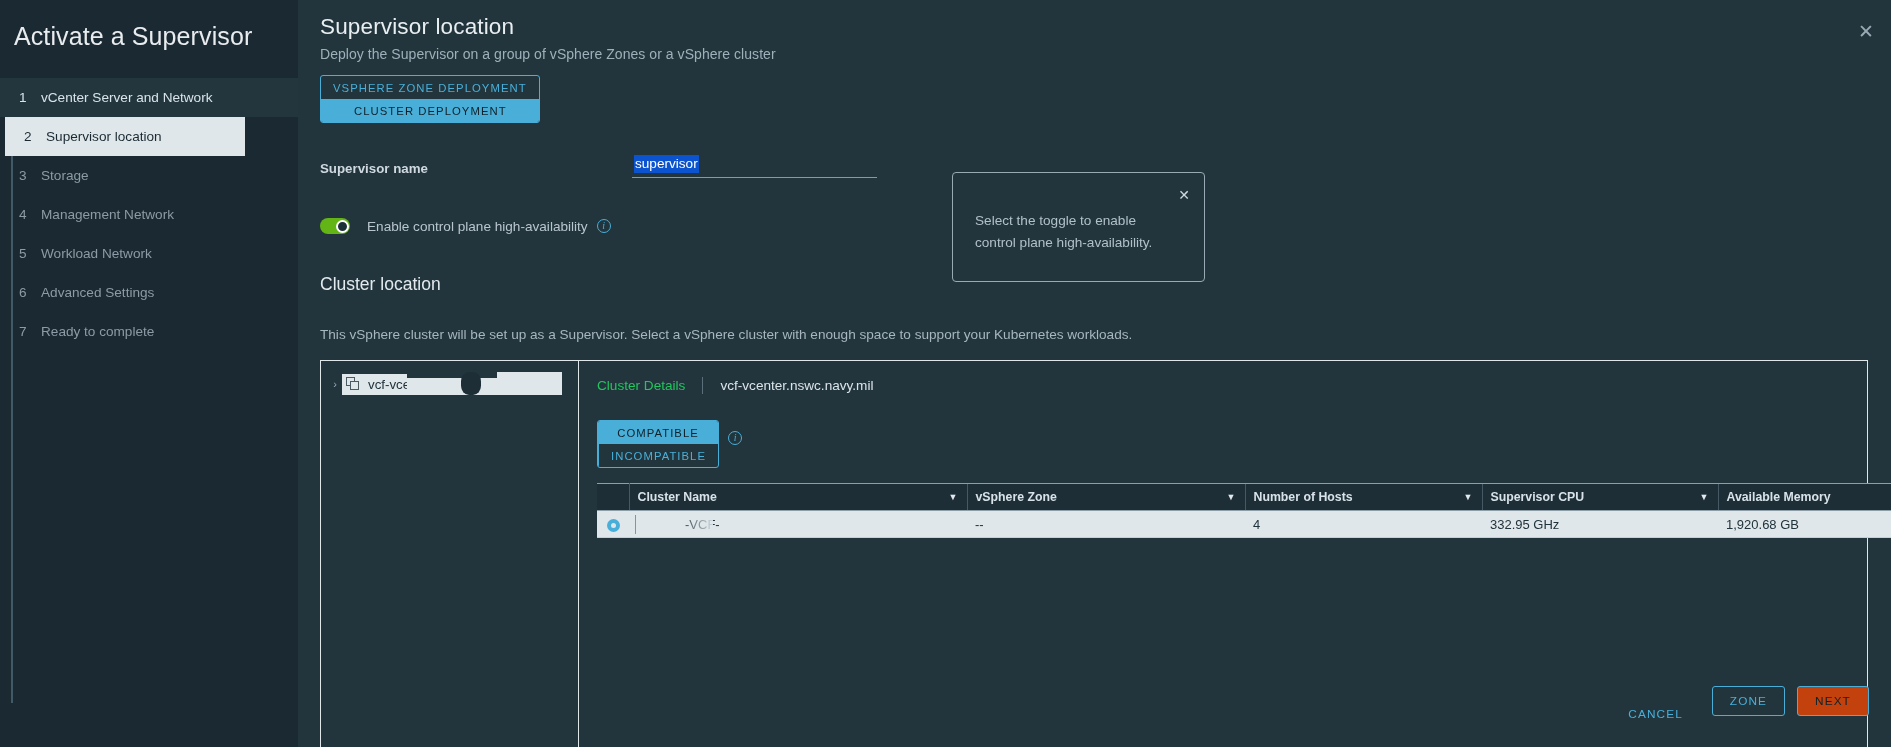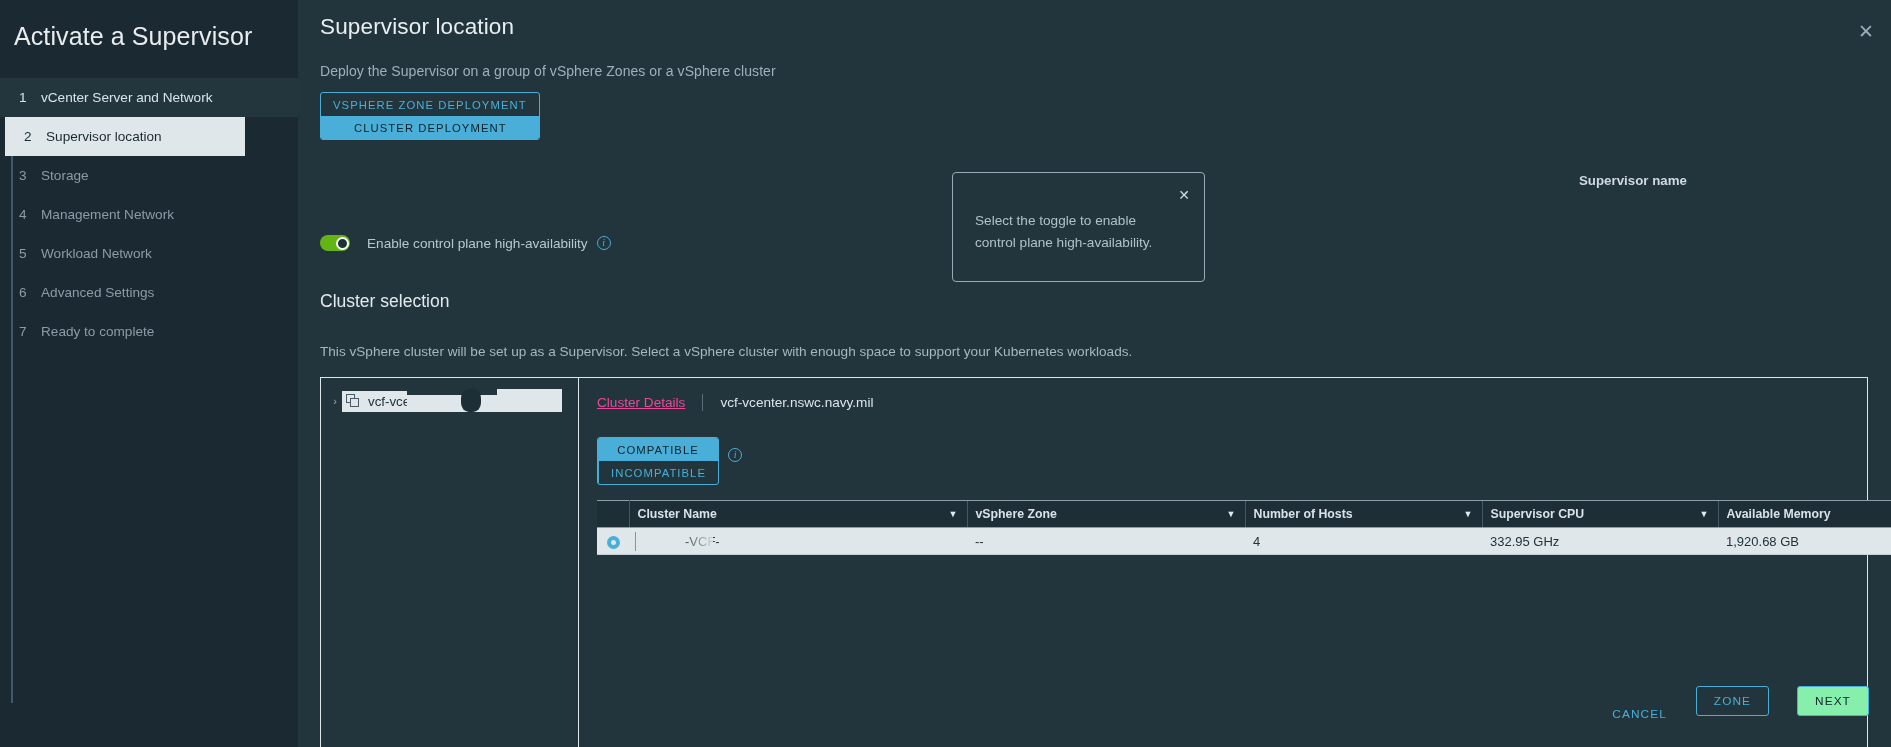--- a/index.html
+++ b/index.html
@@ -94,21 +94,21 @@
   #page-head { padding: 14px 0 0 22px; }
   #page-title {
     color: #e9eef1;
     font-size: 22.5px;
     font-weight: 300;
     letter-spacing: .15px;
   }
   #page-sub {
     color: #9fb0ba;
     font-size: 14px;
-    margin-top: 23px;
+    margin-top: 6px;
     letter-spacing: .05px;
   }
 
   
   .btn-group {
     display: inline-flex;
     margin-top: 13px;
     border: 1px solid #49afd9;
     border-radius: 3px;
     overflow: hidden;
@@ -127,21 +127,21 @@
   }
   .btn-group .seg + .seg { border-left: 1px solid #49afd9; }
   .btn-group .seg.active {
     background: #49afd9;
     color: #10222b;
     font-weight: 400;
   }
 
   
   #form-area { margin-top: 30px; padding-left: 22px; position: relative; }
-  #name-row { display: flex; align-items: flex-end; height: 28px; flex-direction: column; }
+  #name-row { display: flex; align-items: center; height: 28px; }
   #name-label {
     color: #cfd9df;
     font-size: 13.3px;
     font-weight: bold;
     width: 312px;
     flex: 0 0 312px;
     padding-top: 3px;
   }
   #name-input-wrap {
     position: relative;
@@ -339,21 +339,21 @@
 
   #detail-pane {
     flex: 1 1 auto;
     padding: 16px 0 0 18px;
     position: relative;
   }
   #detail-head {
     display: flex; align-items: center;
     font-size: 13.6px;
   }
-  #detail-head .lbl { color: #ec4899; text-decoration: underline; }
+  #detail-head .lbl { color: #22c55e; }
   #detail-head .sep {
     width: 1px; height: 17px;
     background: #5a6f7a;
     margin: 0 17px;
   }
   #detail-head .val { color: #dbe4e9; }
 
   #compat-row { display: flex; align-items: center; margin-top: 13px; }
 
   
@@ -463,24 +463,24 @@
     margin-top: 26px;
   }
   .btn.outline {
     background: transparent;
     border: 1px solid #49afd9;
     color: #49afd9;
     margin-left: 12px;
     min-width: 72px;
   }
   .btn.primary {
-    background: #86efac;
+    background: #c2410c;
     border: 1px solid #49afd9;
     color: #10222b;
-    margin-left: 28px;
+    margin-left: 12px;
     min-width: 72px;
     font-weight: 400;
   }
 </style>
 </head>
 <body>
 
 <div id="wizard">
 
   <div id="sidebar">
@@ -556,21 +556,21 @@
         <span id="toggle-label">Enable control plane high-availability</span>
         <span class="info-icon">i</span>
       </div>
     </div>
 
     <div id="tooltip">
       <div id="tooltip-close">✕</div>
       <div id="tooltip-text">Select the toggle to enable control plane high-availability.</div>
     </div>
 
-    <div id="cluster-head">Cluster selection</div>
+    <div id="cluster-head">Cluster location</div>
     <div id="cluster-desc">This vSphere cluster will be set up as a Supervisor. Select a vSphere cluster with enough space to support your Kubernetes workloads.</div>
 
     <div id="split">
 
       <div id="tree-pane">
         <div class="tree-node">
           <span class="tree-caret">›</span>
           <span class="tree-hl">
             <span class="tree-icon">
               <i class="b1"></i>

